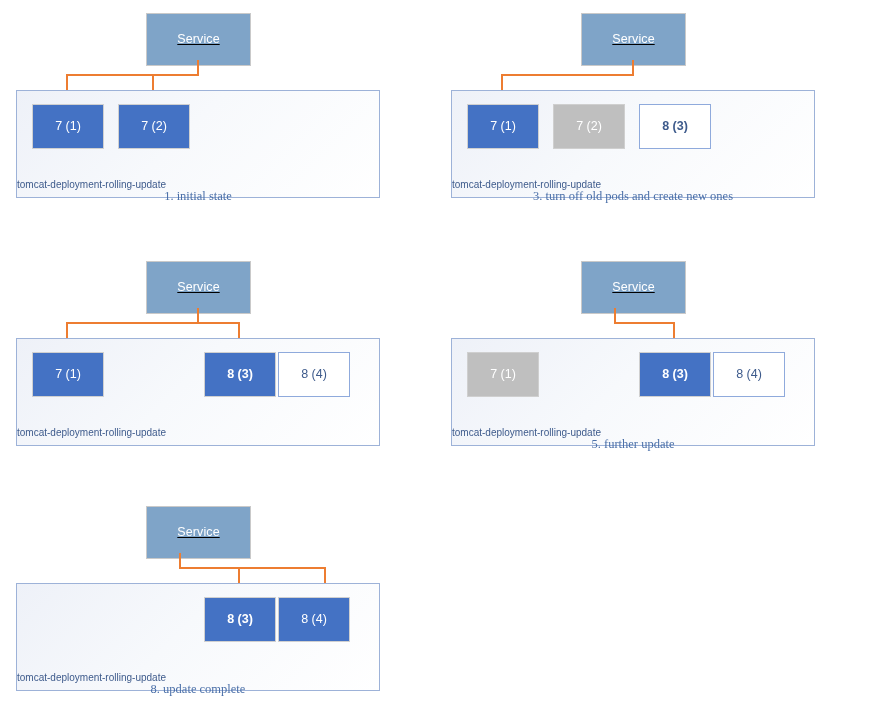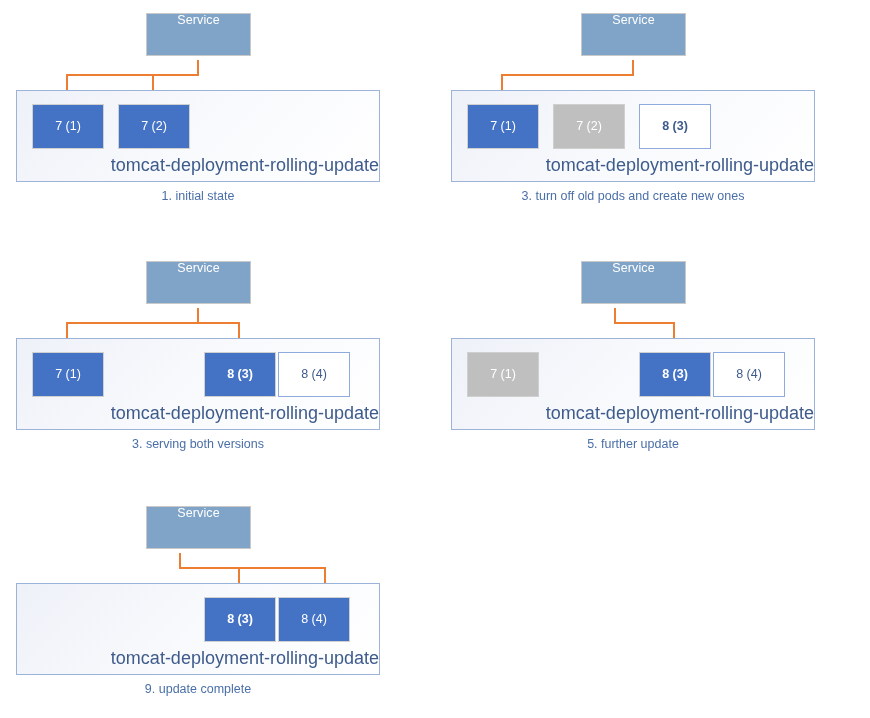--- a/index.html
+++ b/index.html
@@ -33,53 +33,54 @@
   .panel.p3 { left: 0px;   top: 248px; }
   .panel.p4 { left: 435px; top: 248px; }
   .panel.p5 { left: 0px;   top: 493px; }
 
   
   .service-box {
     position: absolute;
     left: 146px;
     top: 13px;
     width: 105px;
-    height: 43px;
+    height: 53px;
     background: #7FA4C8;
     border: 1px solid #c9c9c9;
     box-sizing: border-box;
     display: flex;
-    align-items: flex-start;
+    align-items: center;
     justify-content: center;
+    text-decoration: underline;
   }
   .service-label {
     color: #ffffff;
     font-size: 12.5px;
     line-height: 1;
     letter-spacing: .1px;
   }
 
   
   .deployment-box {
     position: absolute;
     left: 16px;
     top: 90px;
     width: 364px;
-    height: 92px;
+    height: 108px;
     box-sizing: border-box;
     border: 1px solid #9DB2D8;
     background: linear-gradient(135deg, #eef1f8 0%, #f7f9fc 45%, #ffffff 100%);
   }
   .deployment-label {
     position: absolute;
     left: 0;
     right: 0;
     bottom: 7px;
-    text-align: right;
-    font-size: 18px;
+    text-align: left;
+    font-size: 10px;
     color: #3E5B8C;
     line-height: 1;
   }
 
   
   .pod {
     position: absolute;
     top: 13px;
     width: 72px;
     height: 45px;
@@ -124,20 +125,21 @@
   
   .caption {
     position: absolute;
     left: 0;
     top: 190px;
     width: 396px;
     text-align: center;
     font-size: 12.5px;
     color: #4A6FA8;
     line-height: 1;
+    font-family: Liberation Serif, serif;
   }
 </style>
 </head>
 <body>
 
 <div class="canvas">
 
   <div class="panel p1">
     <div class="service-box">
       <span class="service-label">Service</span>
@@ -198,21 +200,20 @@
         <span>7 (1)</span>
       </div>
       <div class="pod blue slot3">
         <span>8 (3)</span>
       </div>
       <div class="pod white slot4">
         <span>8 (4)</span>
       </div>
       <div class="deployment-label">tomcat-deployment-rolling-update</div>
     </div>
-    <div class="caption">3. serving both versions</div>
   </div>
 
   <div class="panel p4">
     <div class="service-box">
       <span class="service-label">Service</span>
     </div>
     <svg class="connectors">
       <path d="M 180 60 L 180 75 L 239 75 L 239 95" stroke="#ED7D31" stroke-width="2" fill="none"></path>
       <polygon points="233,95 245,95 239,108" fill="#ED7D31"></polygon>
     </svg>
@@ -243,16 +244,16 @@
     </svg>
     <div class="deployment-box">
       <div class="pod blue slot3">
         <span>8 (3)</span>
       </div>
       <div class="pod blue slot4">
         <span>8 (4)</span>
       </div>
       <div class="deployment-label">tomcat-deployment-rolling-update</div>
     </div>
-    <div class="caption">9. update complete</div>
+    <div class="caption">8. update complete</div>
   </div>
 
 </div>
 
 </body></html>

